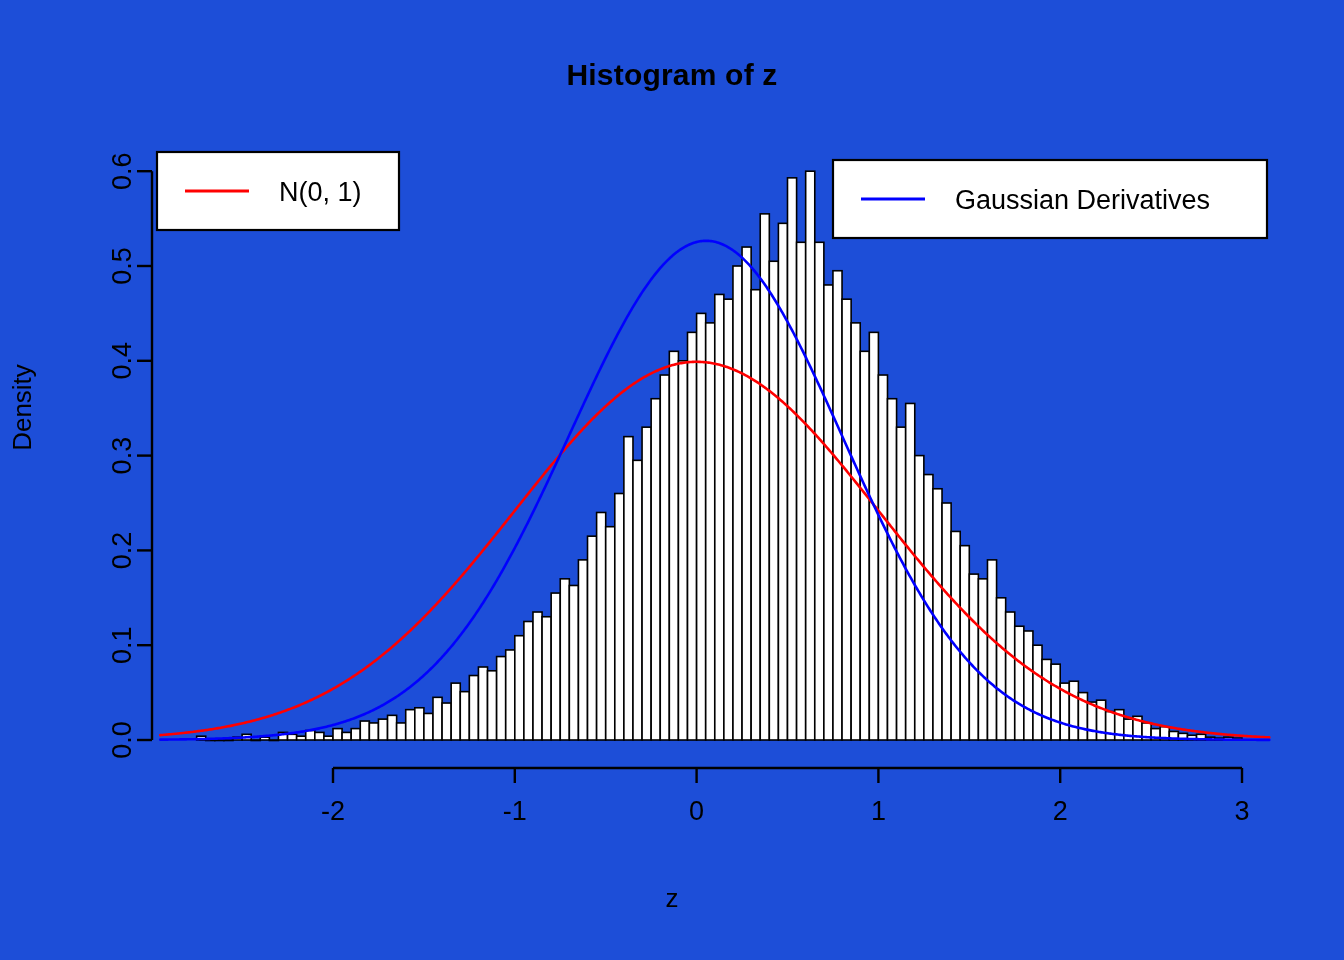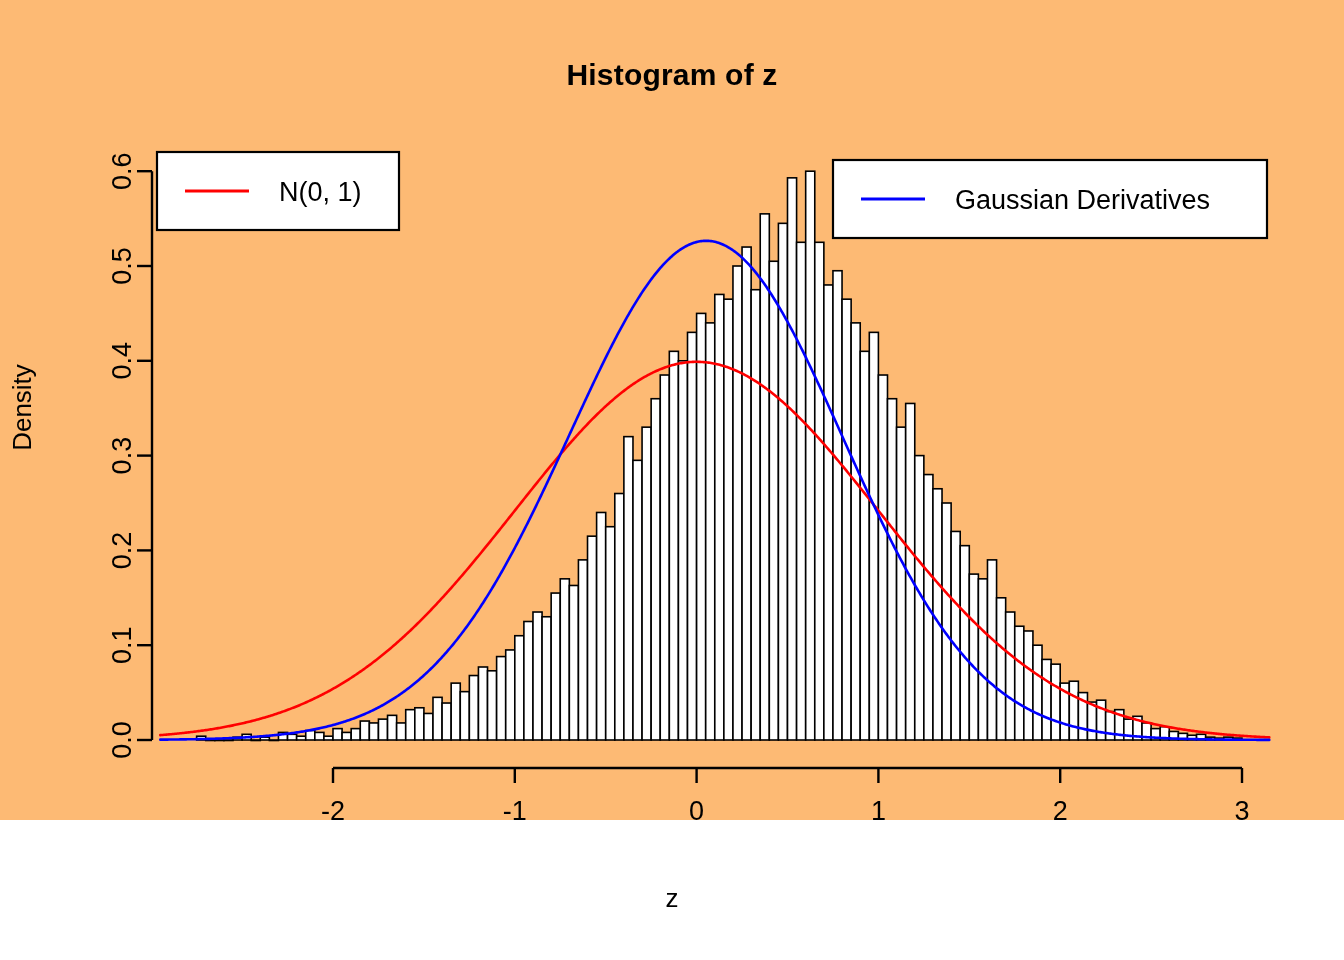--- a/index.html
+++ b/index.html
@@ -10,22 +10,22 @@
   body {
     width: 1344px;
     height: 960px;
     font-family: "Liberation Sans", sans-serif;
     color: #000000;
     overflow: hidden;
   }
   #plot-root {
     position: relative;
     width: 1344px;
-    height: 820px;
-    background: #fdba74;
+    height: 960px;
+    background: #1d4ed8;
   }
   #chart-title {
     position: absolute;
     left: 0;
     top: 58px;
     width: 1344px;
     text-align: center;
     font-size: 30px;
     font-weight: bold;
     letter-spacing: 0.2px;

